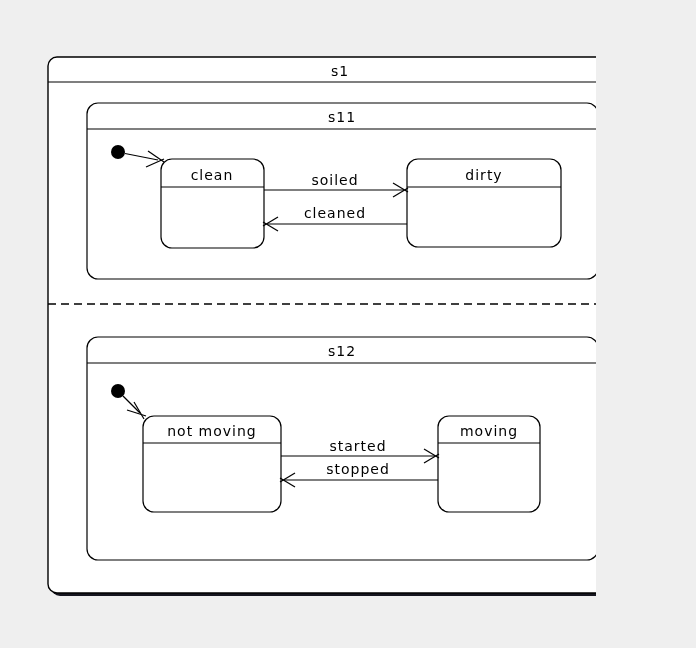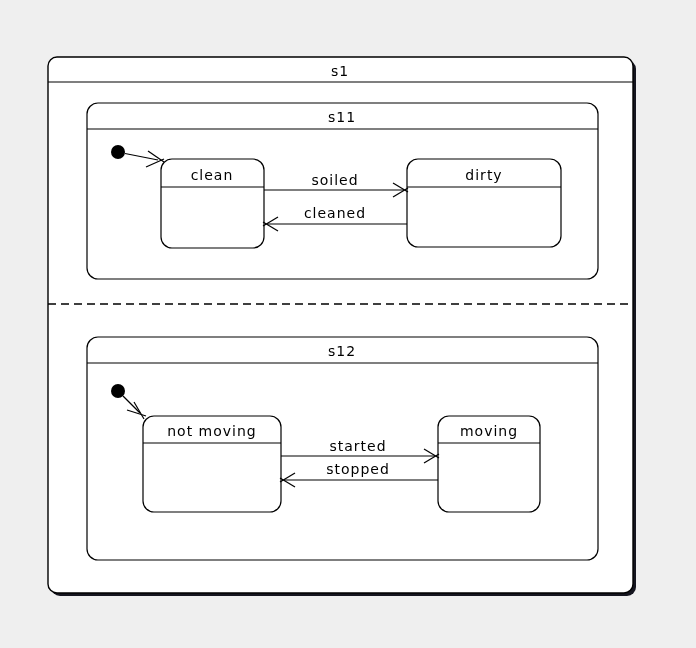--- a/index.html
+++ b/index.html
@@ -2,21 +2,21 @@
 <html><head>
 <meta charset="utf-8">
 <style>
   html, body {
     margin: 0;
     padding: 0;
     background: #efefef;
   }
   .canvas {
     position: relative;
-    width: 696px;
+    width: 596px;
     height: 648px;
     background: #efefef;
     overflow: hidden;
     font-family: "DejaVu Sans", sans-serif;
   }
   svg { display: block; }
   .shape {
     fill: #ffffff;
     stroke: #000000;
     stroke-width: 1.2;

